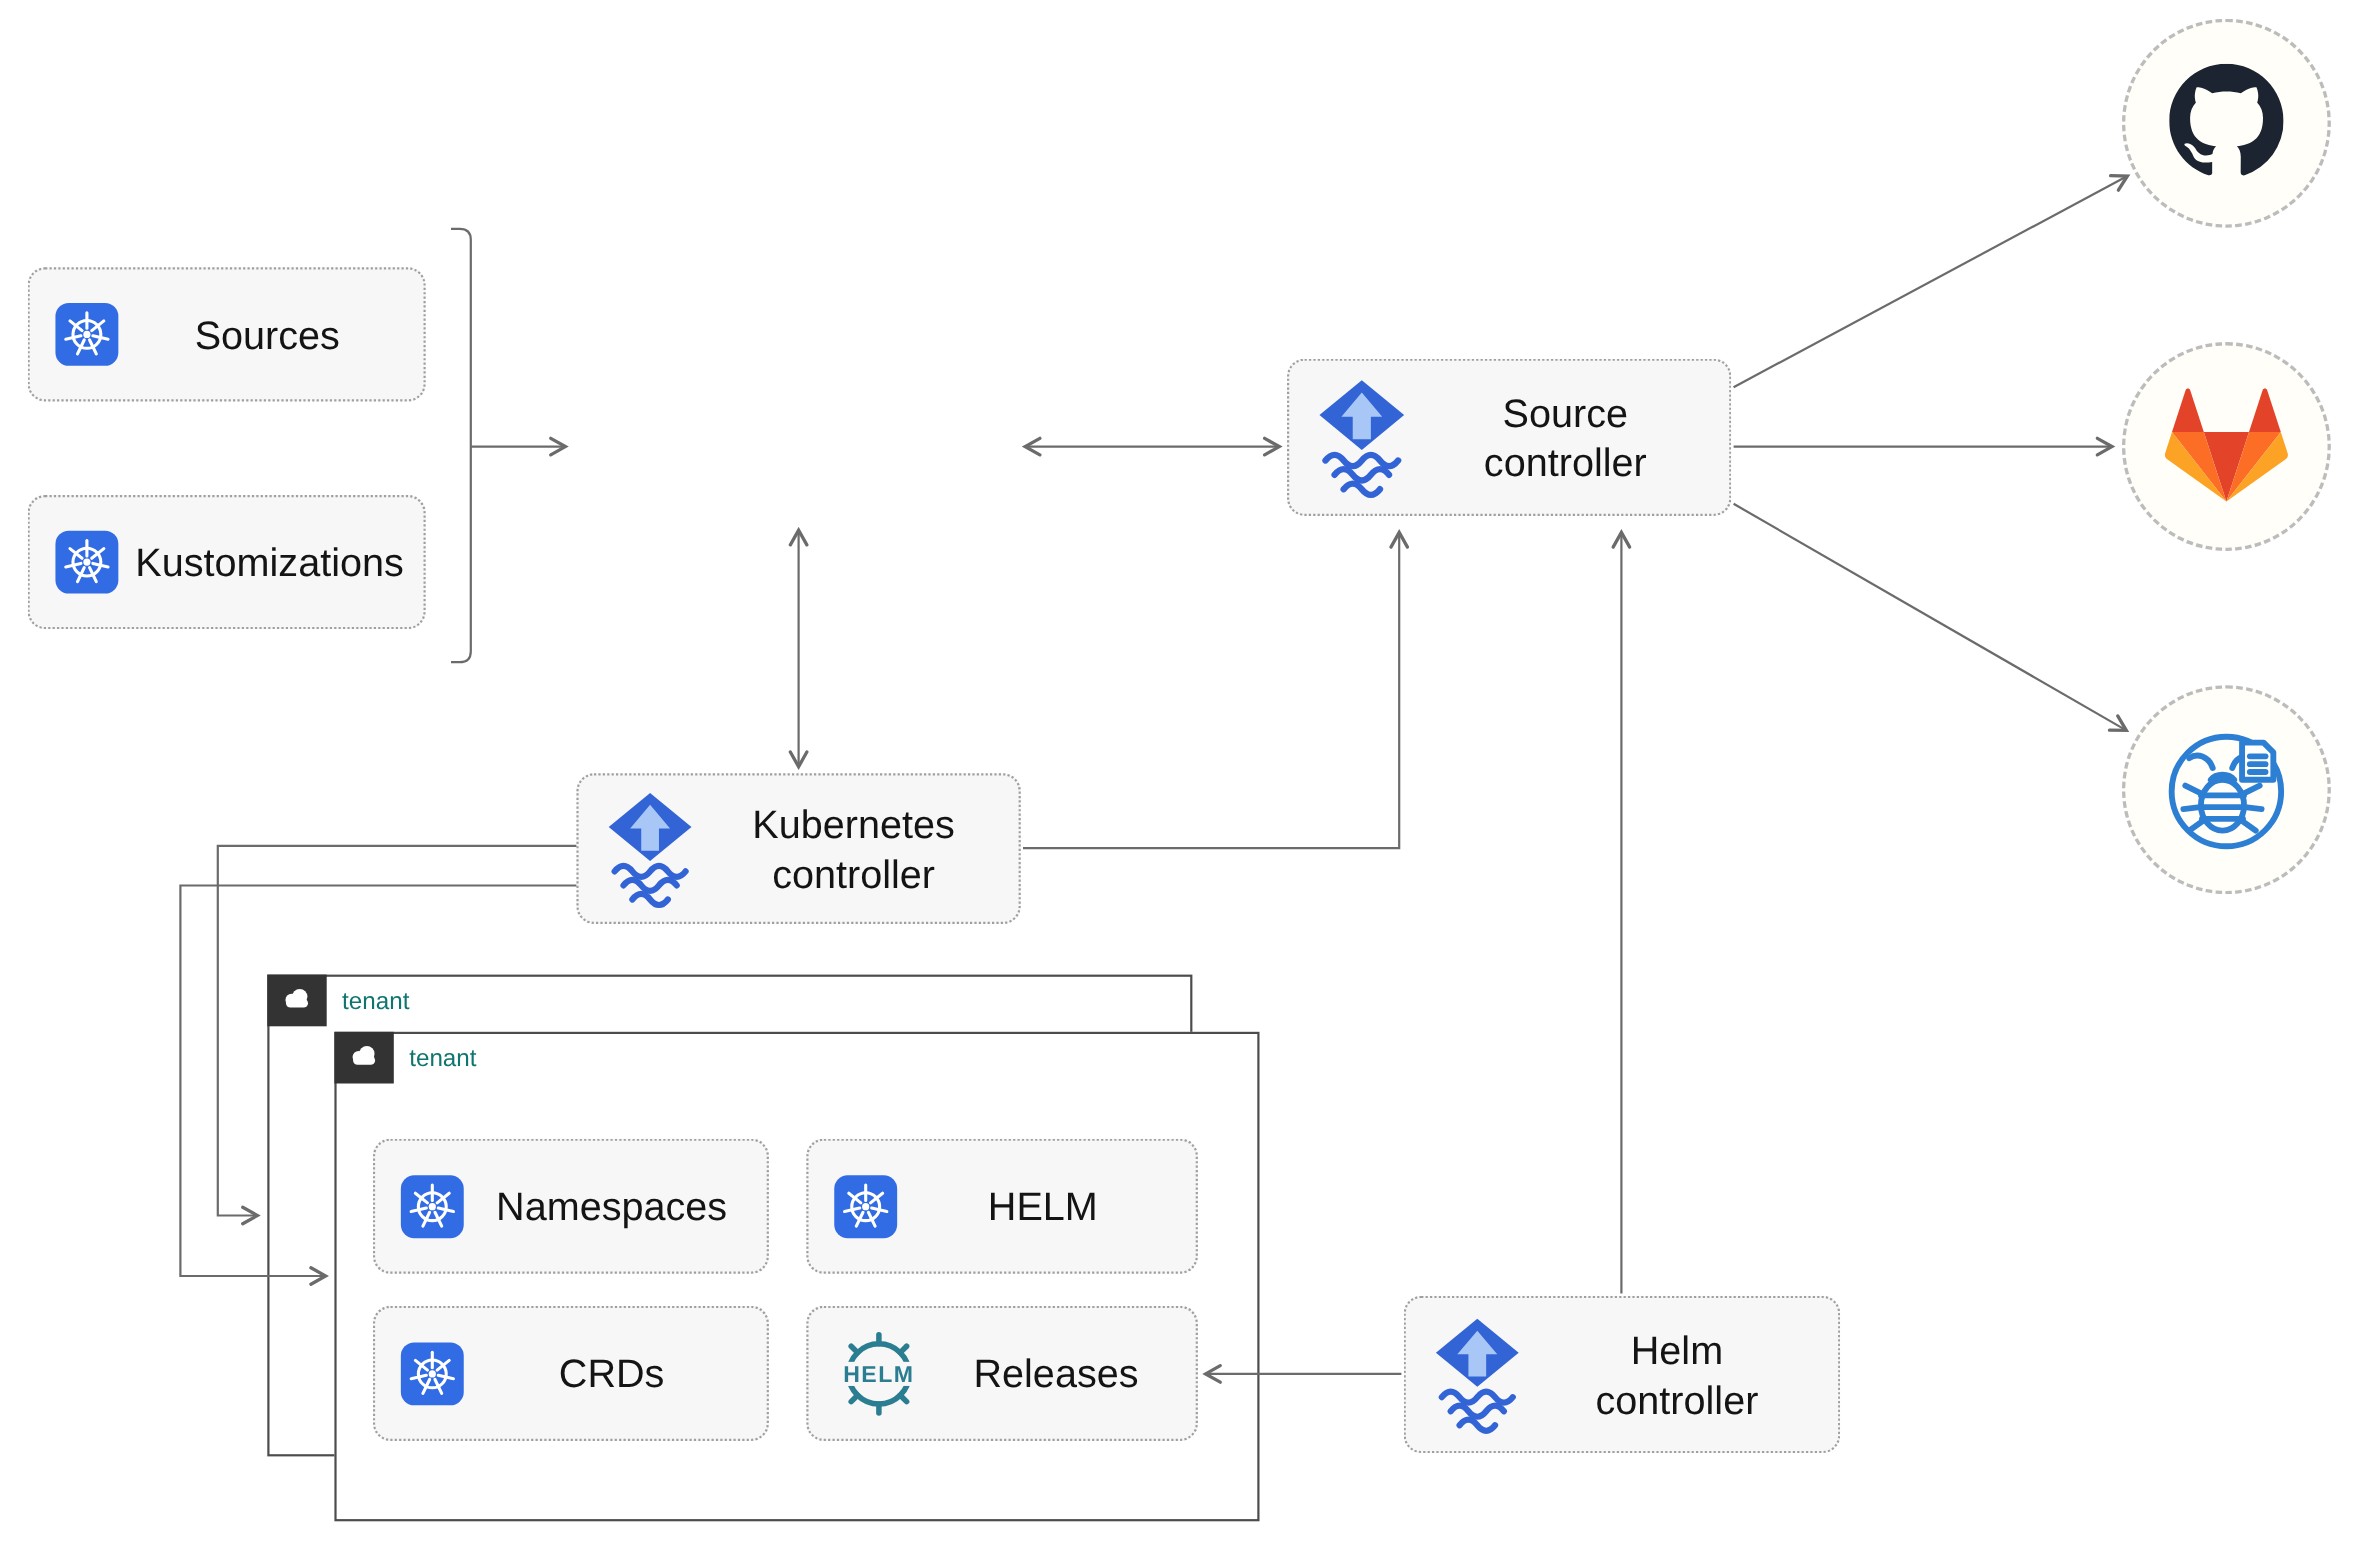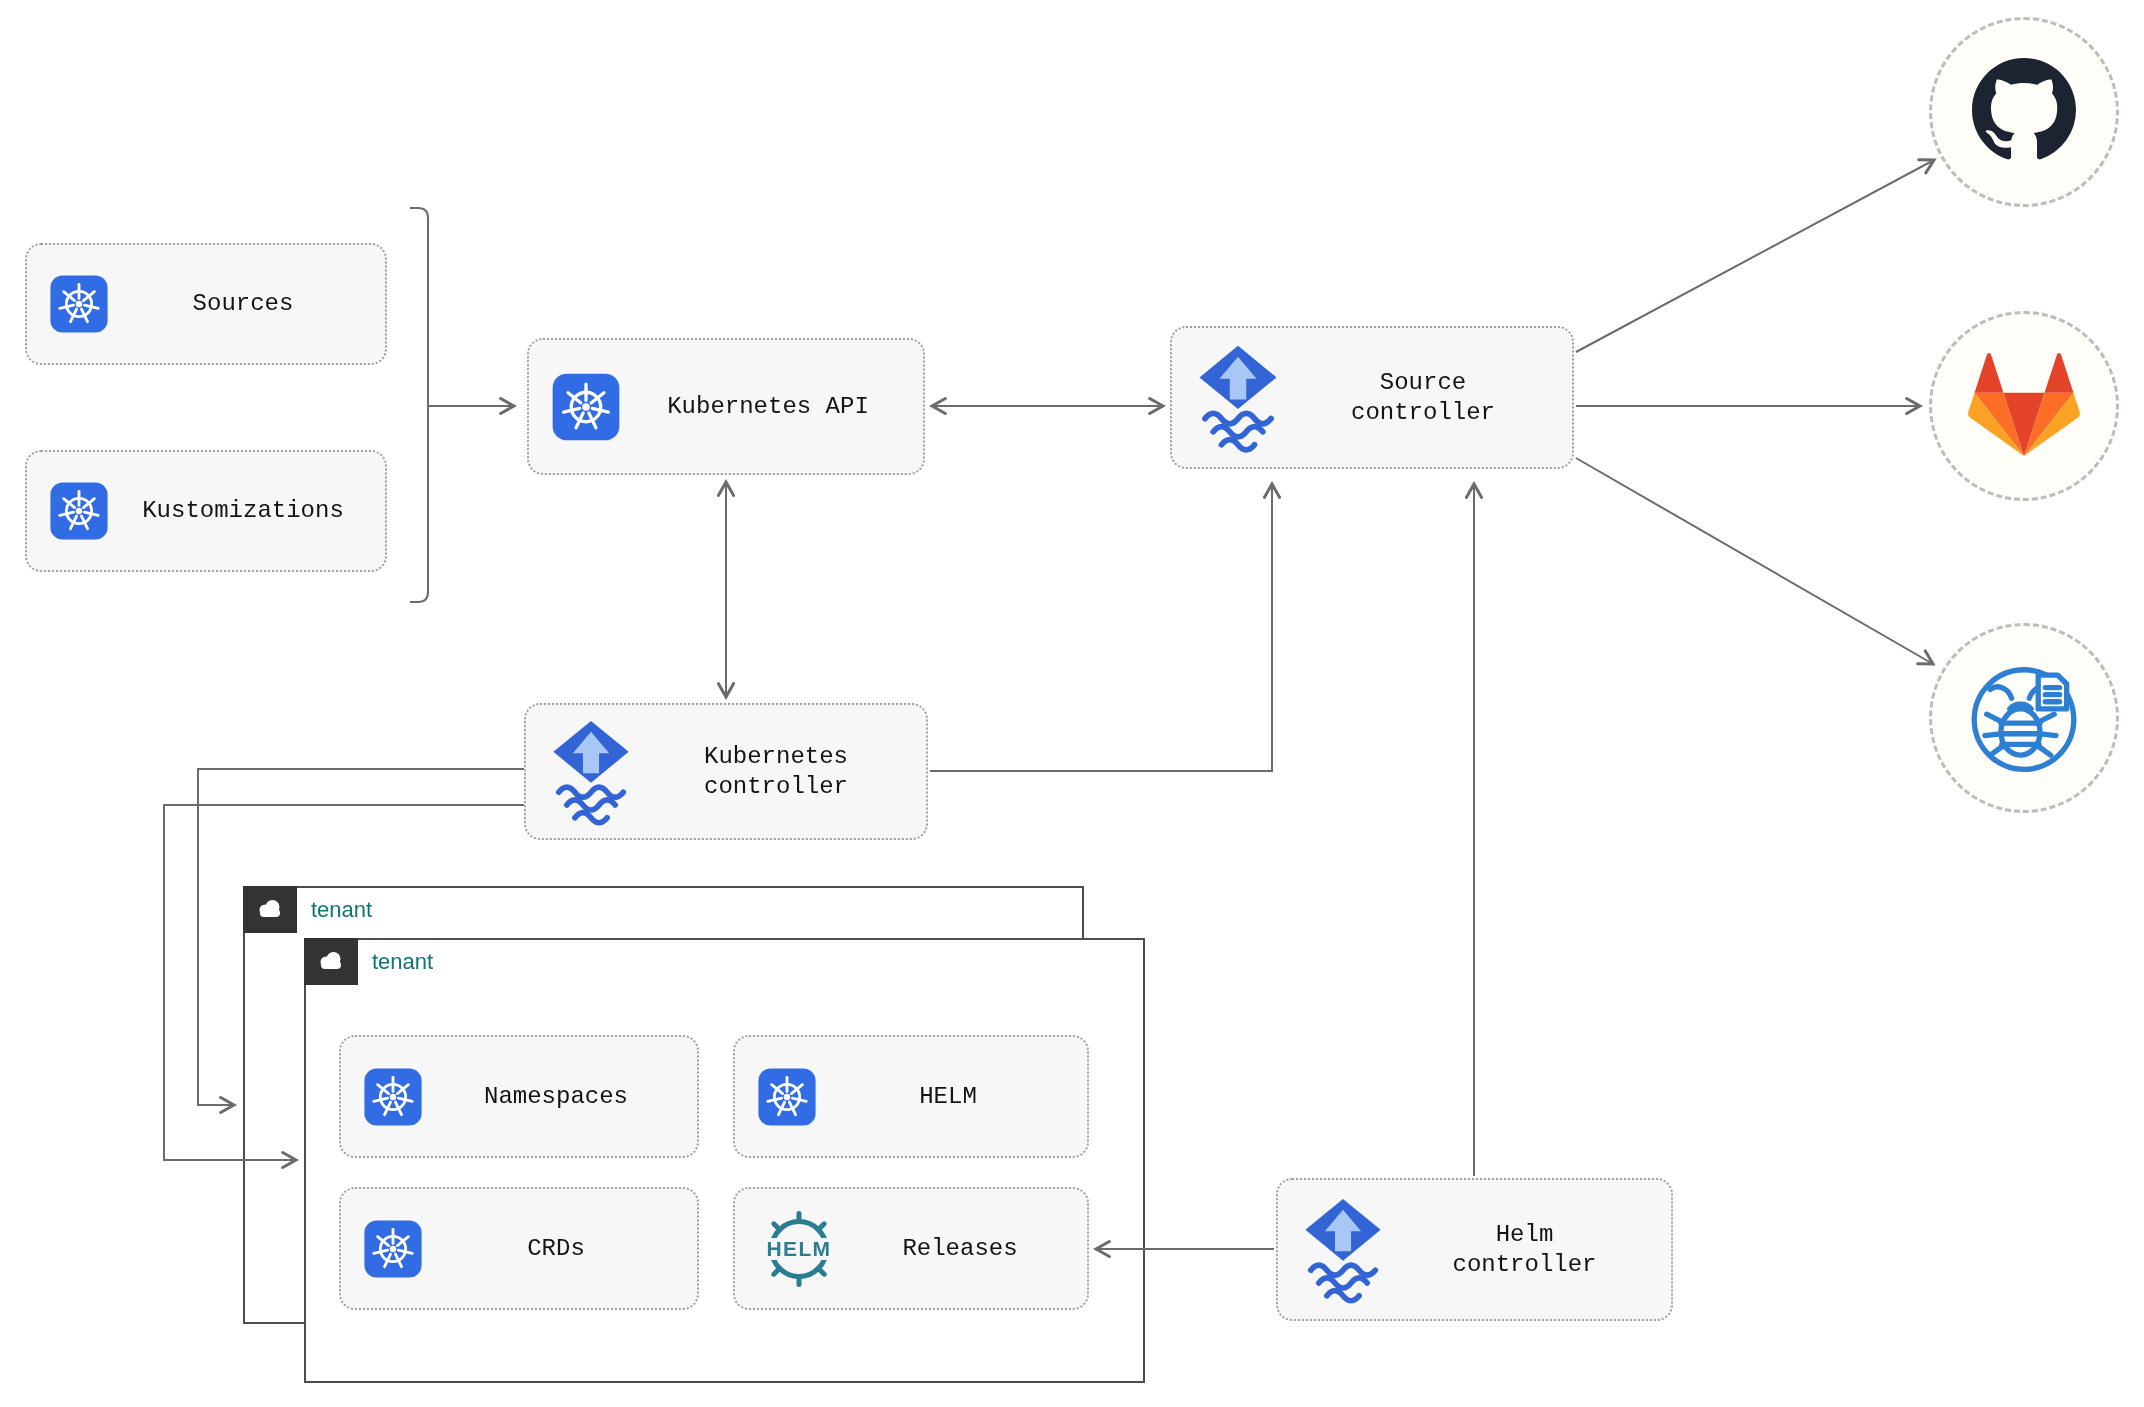--- a/index.html
+++ b/index.html
@@ -9,22 +9,22 @@
   .diagram { position:relative; width:2144px; height:1407px; background:#fff; overflow:hidden; }
 
   
   .node {
     position:absolute; display:flex; align-items:center; gap:14px;
     background:#f7f7f7; border:2px dotted #9f9f9f; border-radius:16px;
     padding:0 22px; z-index:10;
   }
   .node .icon { flex:0 0 auto; display:flex; align-items:center; justify-content:center; }
   .node .label {
-    flex:1; text-align:center; font-size:24px; color:#141414;
-    line-height:1.25; white-space:pre-line;font-family:Liberation Mono, monospace;
+    flex:1; text-align:center; font-size:36px; color:#141414;
+    line-height:1.25; white-space:pre-line;
   }
 
   
   .circle {
     position:absolute; width:190px; height:190px; border-radius:50%;
     border:3px dashed #bcbcbc; background:#fffef8;
     display:flex; align-items:center; justify-content:center; z-index:10;
   }
 
   
@@ -94,28 +94,20 @@
 
   <div class="node" style="left:25px; top:450px; width:362px; height:122px;">
     <span class="icon">
       <svg width="60" height="60">
           <use href="#sym-k8s"></use>
         </svg>
     </span>
     <span class="label">Kustomizations</span>
   </div>
 
-  <div class="node" style="left:527px; top:338px; width:398px; height:137px;">
-    <span class="icon">
-      <svg width="70" height="70">
-          <use href="#sym-k8s"></use>
-        </svg>
-    </span>
-    <span class="label">Kubernetes API</span>
-  </div>
 
   <div class="node" style="left:1170px; top:326px; width:404px; height:143px;">
     <span class="icon">
       <svg width="88" height="110" viewBox="0 0 64 80">
           <use href="#sym-flux"></use>
         </svg>
     </span>
     <span class="label">Source
 controller</span>
   </div>

